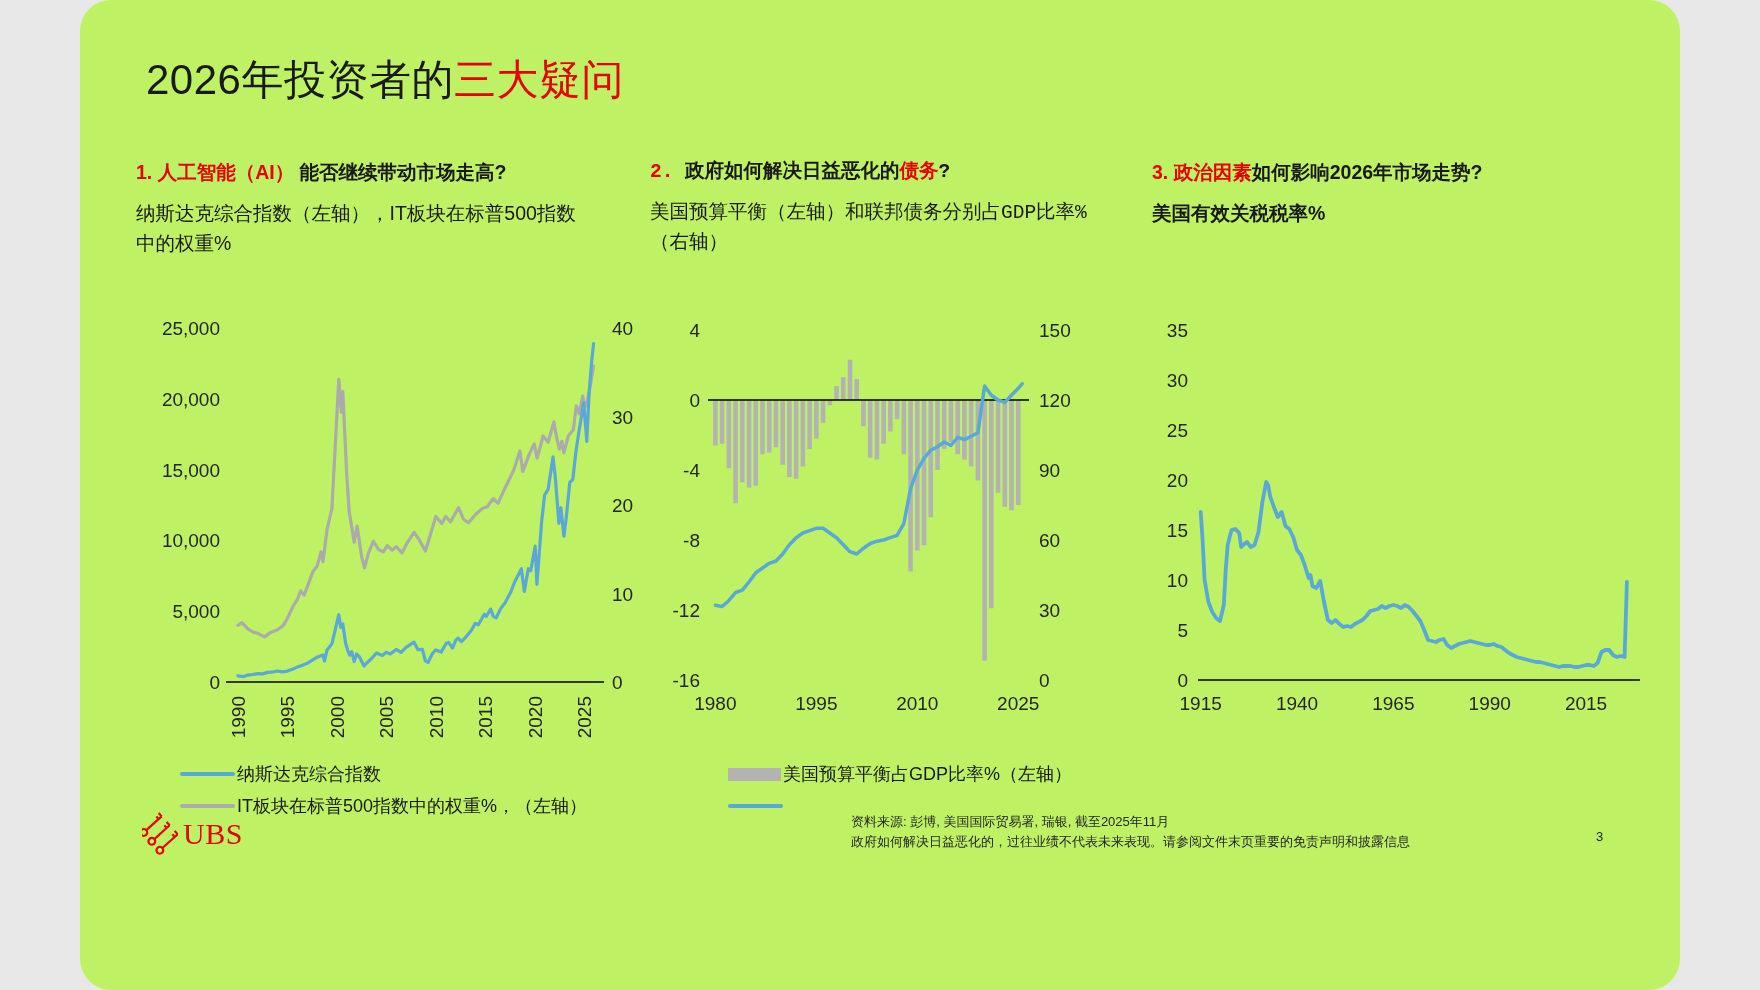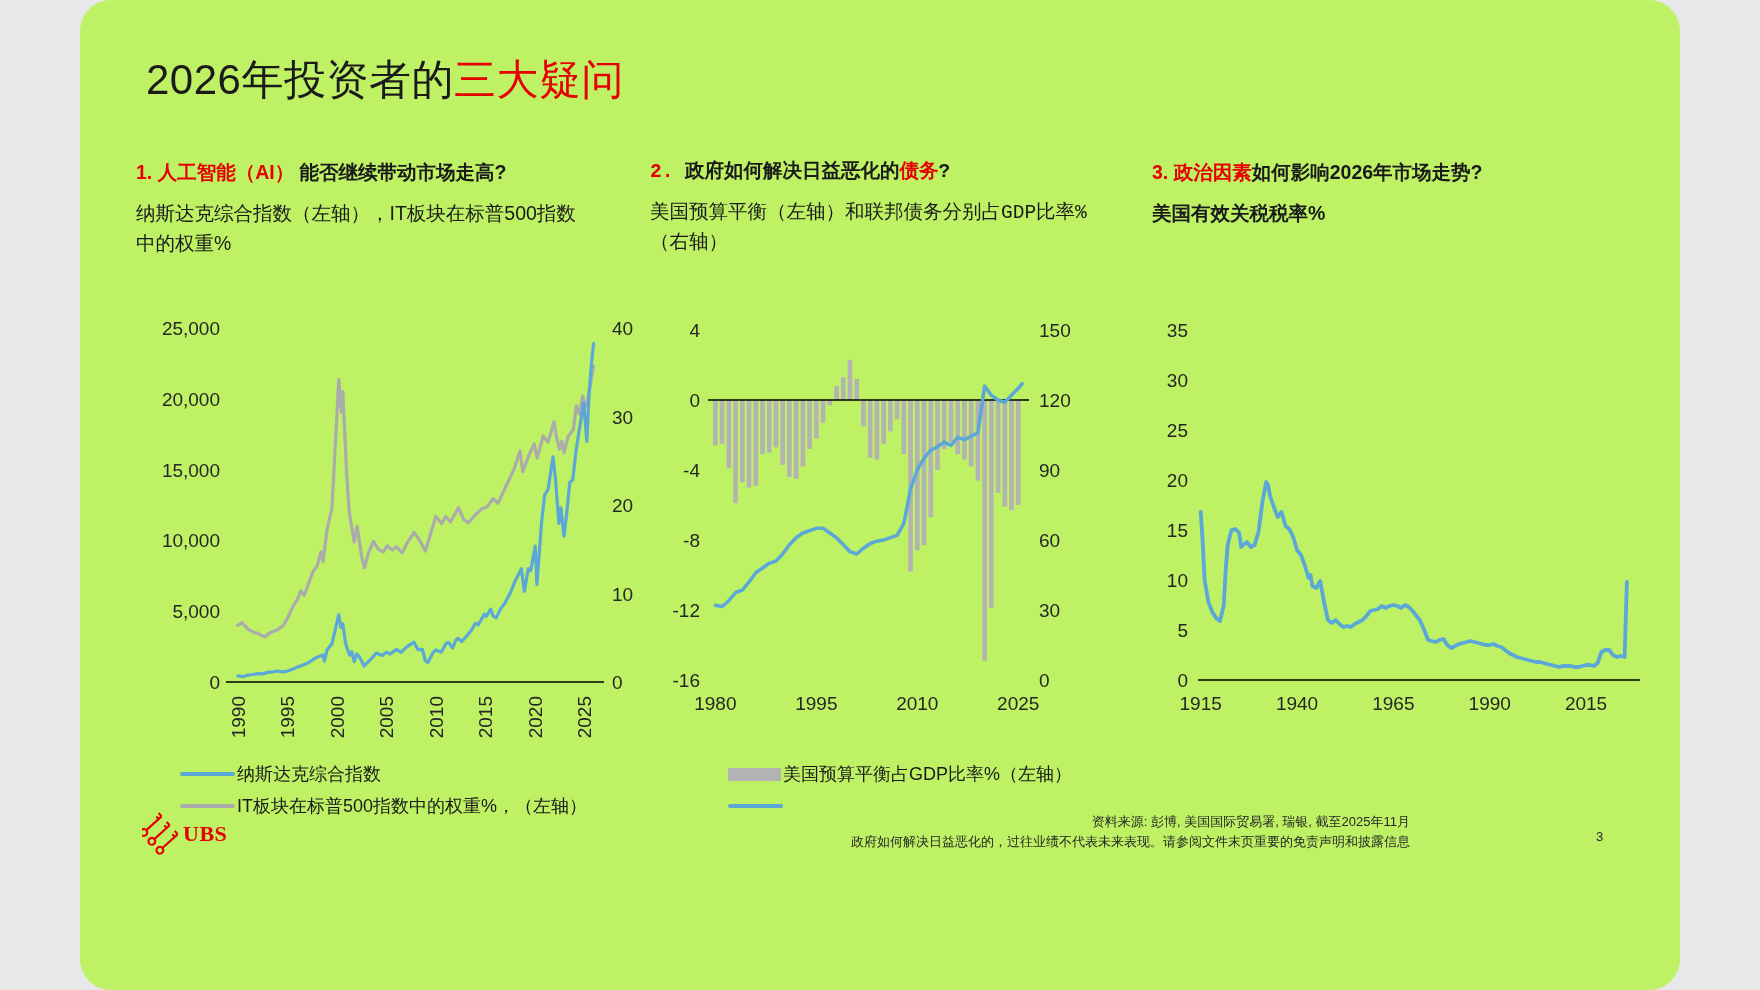--- a/index.html
+++ b/index.html
@@ -15,23 +15,23 @@
   .chart-box{position:absolute;top:298px;}
   .chart-box-0{left:60px;} .chart-box-1{left:562px;} .chart-box-2{left:1062px;}
   svg text{font-family:"Liberation Sans","DejaVu Sans",sans-serif;fill:#262626;}
   .legend{position:absolute;font-size:18px;color:#1a1a1a;}
   .legend-0{left:100px;top:758px;} .legend-1{left:648px;top:758px;}
   .legend-row{display:flex;align-items:center;height:32px;}
   .sw{flex:0 0 auto;display:inline-block;margin-right:2px;}
   .sw-line{width:55px;height:4px;border-radius:2px;}
   .sw-bar{width:53px;height:13px;}
   .footer-logo{position:absolute;left:62px;top:812px;display:flex;align-items:center;}
-  .ubs-word{font-family:"Liberation Serif","DejaVu Serif",serif;font-weight:700;
-            font-size:22px;color:#e60000;letter-spacing:0.5px;margin-left:5px;}
-  .src-block{position:absolute;right:270px;top:812px;text-align:right;font-size:13px;line-height:20px;color:#262626;}
+  .ubs-word{font-family:"Liberation Serif","DejaVu Serif",serif;font-weight:400;
+            font-size:30px;color:#e60000;letter-spacing:0.5px;margin-left:5px;}
+  .src-block{position:absolute;right:270px;top:812px;text-align:left;font-size:13px;line-height:20px;color:#262626;}
   .page-num{position:absolute;left:1516px;top:829px;font-size:13px;color:#262626;}
 </style>
 </head>
 <body>
 
 <div class="slide">
 
   <div class="page-title"><span>2026年投资者的</span><span class="red">三大疑问</span></div>
 
   <div class="col col-1">

